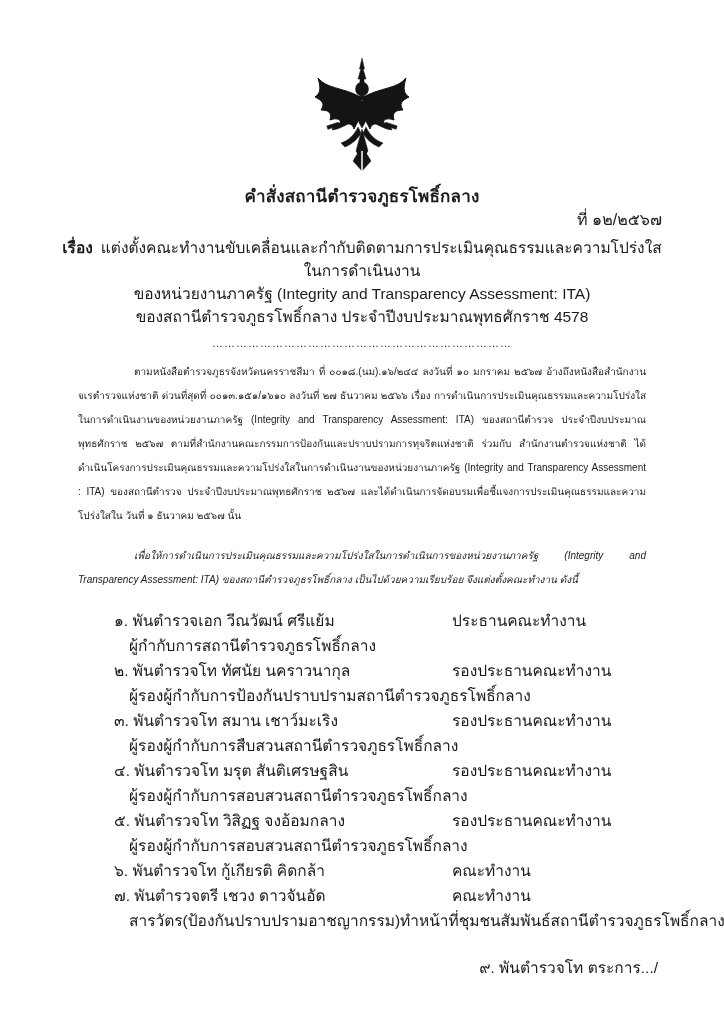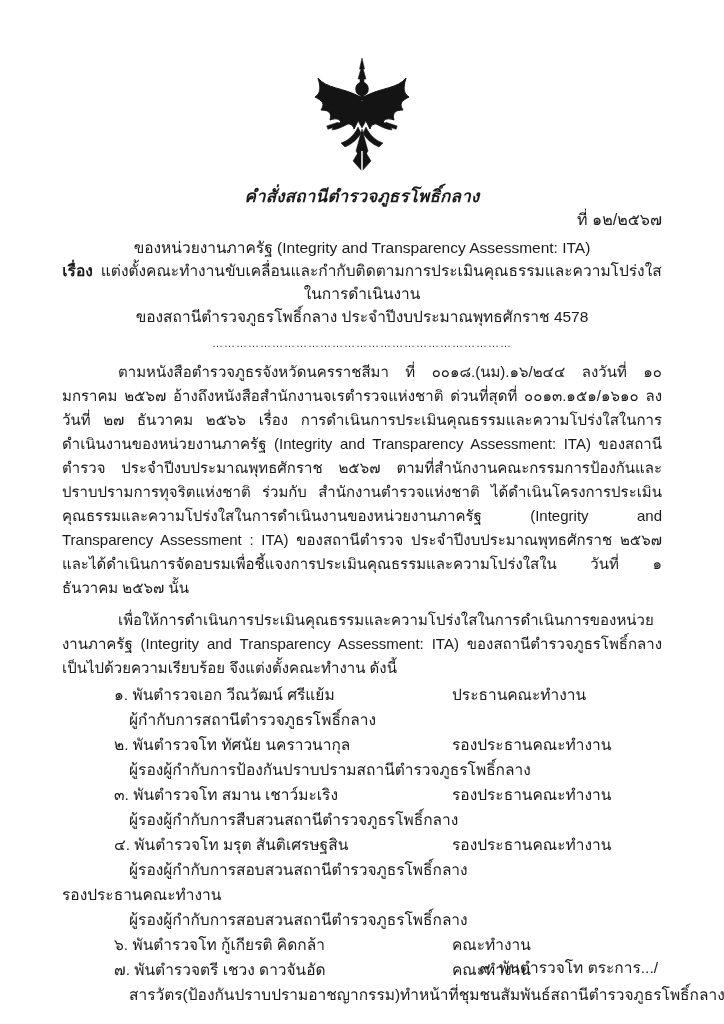--- a/index.html
+++ b/index.html
@@ -22,21 +22,20 @@
     text-align:center;
     margin-bottom:6px;
   }
   .emblem-wrap svg{display:inline-block;}
   .center{text-align:center;}
   .doc-title{
     font-size:17px;
     font-weight:bold;
     line-height:22px;
     letter-spacing:.2px;
-    font-style:italic;
   }
   .doc-number{
     font-size:16px;
     line-height:24px;
     text-align:right;
   }
   .subject-block{
     margin-top:4px;
     font-size:15.5px;
     line-height:23px;
@@ -46,28 +45,28 @@
     text-align:center;
     font-size:11px;
     letter-spacing:1px;
     color:#2a2a2a;
     line-height:14px;
     margin-top:8px;
     overflow:hidden;
     white-space:nowrap;
   }
   .body-par{
-    font-size:15px;
+    font-size:10px;
     line-height:24px;
     text-align:justify;
     text-indent:56px;
-    margin:0;
+    margin:16px;
   }
   .par1{margin-top:10px;}
-  .par2{margin-top:8px;}
+  .par2{margin-top:8px;font-style:italic;}
   .committee{
     margin-top:2px;
     font-size:15.5px;
     line-height:25px;
   }
   .c-row{display:flex;}
   .c-left{
     padding-left:52px;
     flex:0 0 390px;
     box-sizing:border-box;
@@ -123,24 +122,24 @@
         <polygon points="100,176 82,206 100,226 118,206"></polygon>
         <path d="M100,186 L100,226" stroke="#ffffff" stroke-width="3" fill="none"></path>
       </g>
     </svg>
   </div>
 
   <div class="doc-title center">คำสั่งสถานีตำรวจภูธรโพธิ์กลาง</div>
   <div class="doc-number center">ที่ ๑๒/๒๕๖๗</div>
 
   <div class="subject-block">
-    <div class="center">ของหน่วยงานภาครัฐ (Integrity and Transparency Assessment: ITA)</div>
     <div class="center subject-line1">
       <b>เรื่อง</b><span>แต่งตั้งคณะทำงานขับเคลื่อนและกำกับติดตามการประเมินคุณธรรมและความโปร่งใสในการดำเนินงาน</span>
     </div>
+    <div class="center">ของหน่วยงานภาครัฐ (Integrity and Transparency Assessment: ITA)</div>
     <div class="center">ของสถานีตำรวจภูธรโพธิ์กลาง ประจำปีงบประมาณพุทธศักราช 4578</div>
   </div>
 
   <div class="dotted-sep">…………………………………………………………………</div>
 
   <p class="body-par par1">ตามหนังสือตำรวจภูธรจังหวัดนครราชสีมา ที่ ๐๐๑๘.(นม).๑๖/๒๔๔ ลงวันที่ ๑๐ มกราคม ๒๕๖๗ อ้างถึงหนังสือสำนักงานจเรตำรวจแห่งชาติ ด่วนที่สุดที่ ๐๐๑๓.๑๕๑/๑๖๑๐ ลงวันที่ ๒๗ ธันวาคม ๒๕๖๖ เรื่อง การดำเนินการประเมินคุณธรรมและความโปร่งใสในการดำเนินงานของหน่วยงานภาครัฐ (Integrity and Transparency Assessment: ITA) ของสถานีตำรวจ ประจำปีงบประมาณพุทธศักราช ๒๕๖๗ ตามที่สำนักงานคณะกรรมการป้องกันและปราบปรามการทุจริตแห่งชาติ ร่วมกับ สำนักงานตำรวจแห่งชาติ ได้ดำเนินโครงการประเมินคุณธรรมและความโปร่งใสในการดำเนินงานของหน่วยงานภาครัฐ (Integrity and Transparency Assessment : ITA) ของสถานีตำรวจ ประจำปีงบประมาณพุทธศักราช ๒๕๖๗ และได้ดำเนินการจัดอบรมเพื่อชี้แจงการประเมินคุณธรรมและความโปร่งใสใน วันที่ ๑ ธันวาคม ๒๕๖๗ นั้น</p>
   <p class="body-par par2">เพื่อให้การดำเนินการประเมินคุณธรรมและความโปร่งใสในการดำเนินการของหน่วยงานภาครัฐ (Integrity and Transparency Assessment: ITA) ของสถานีตำรวจภูธรโพธิ์กลาง เป็นไปด้วยความเรียบร้อย จึงแต่งตั้งคณะทำงาน ดังนี้</p>
 
   <div class="committee">
 
@@ -162,20 +161,21 @@
     </div>
     <div class="c-pos">ผู้รองผู้กำกับการสืบสวนสถานีตำรวจภูธรโพธิ์กลาง</div>
 
     <div class="c-row">
       <div class="c-left"><span>๔.</span> <span>พันตำรวจโท มรุต  สันติเศรษฐสิน</span></div>
       <div class="c-role">รองประธานคณะทำงาน</div>
     </div>
     <div class="c-pos">ผู้รองผู้กำกับการสอบสวนสถานีตำรวจภูธรโพธิ์กลาง</div>
 
     <div class="c-row">
+      <div class="c-left"><span>๕.</span> <span>พันตำรวจโท วิสิฏฐ จงอ้อมกลาง</span></div>
       <div class="c-role">รองประธานคณะทำงาน</div>
     </div>
     <div class="c-pos">ผู้รองผู้กำกับการสอบสวนสถานีตำรวจภูธรโพธิ์กลาง</div>
 
     <div class="c-row">
       <div class="c-left"><span>๖.</span> <span>พันตำรวจโท กู้เกียรติ  คิดกล้า</span></div>
       <div class="c-role">คณะทำงาน</div>
     </div>
 
     <div class="c-row">

